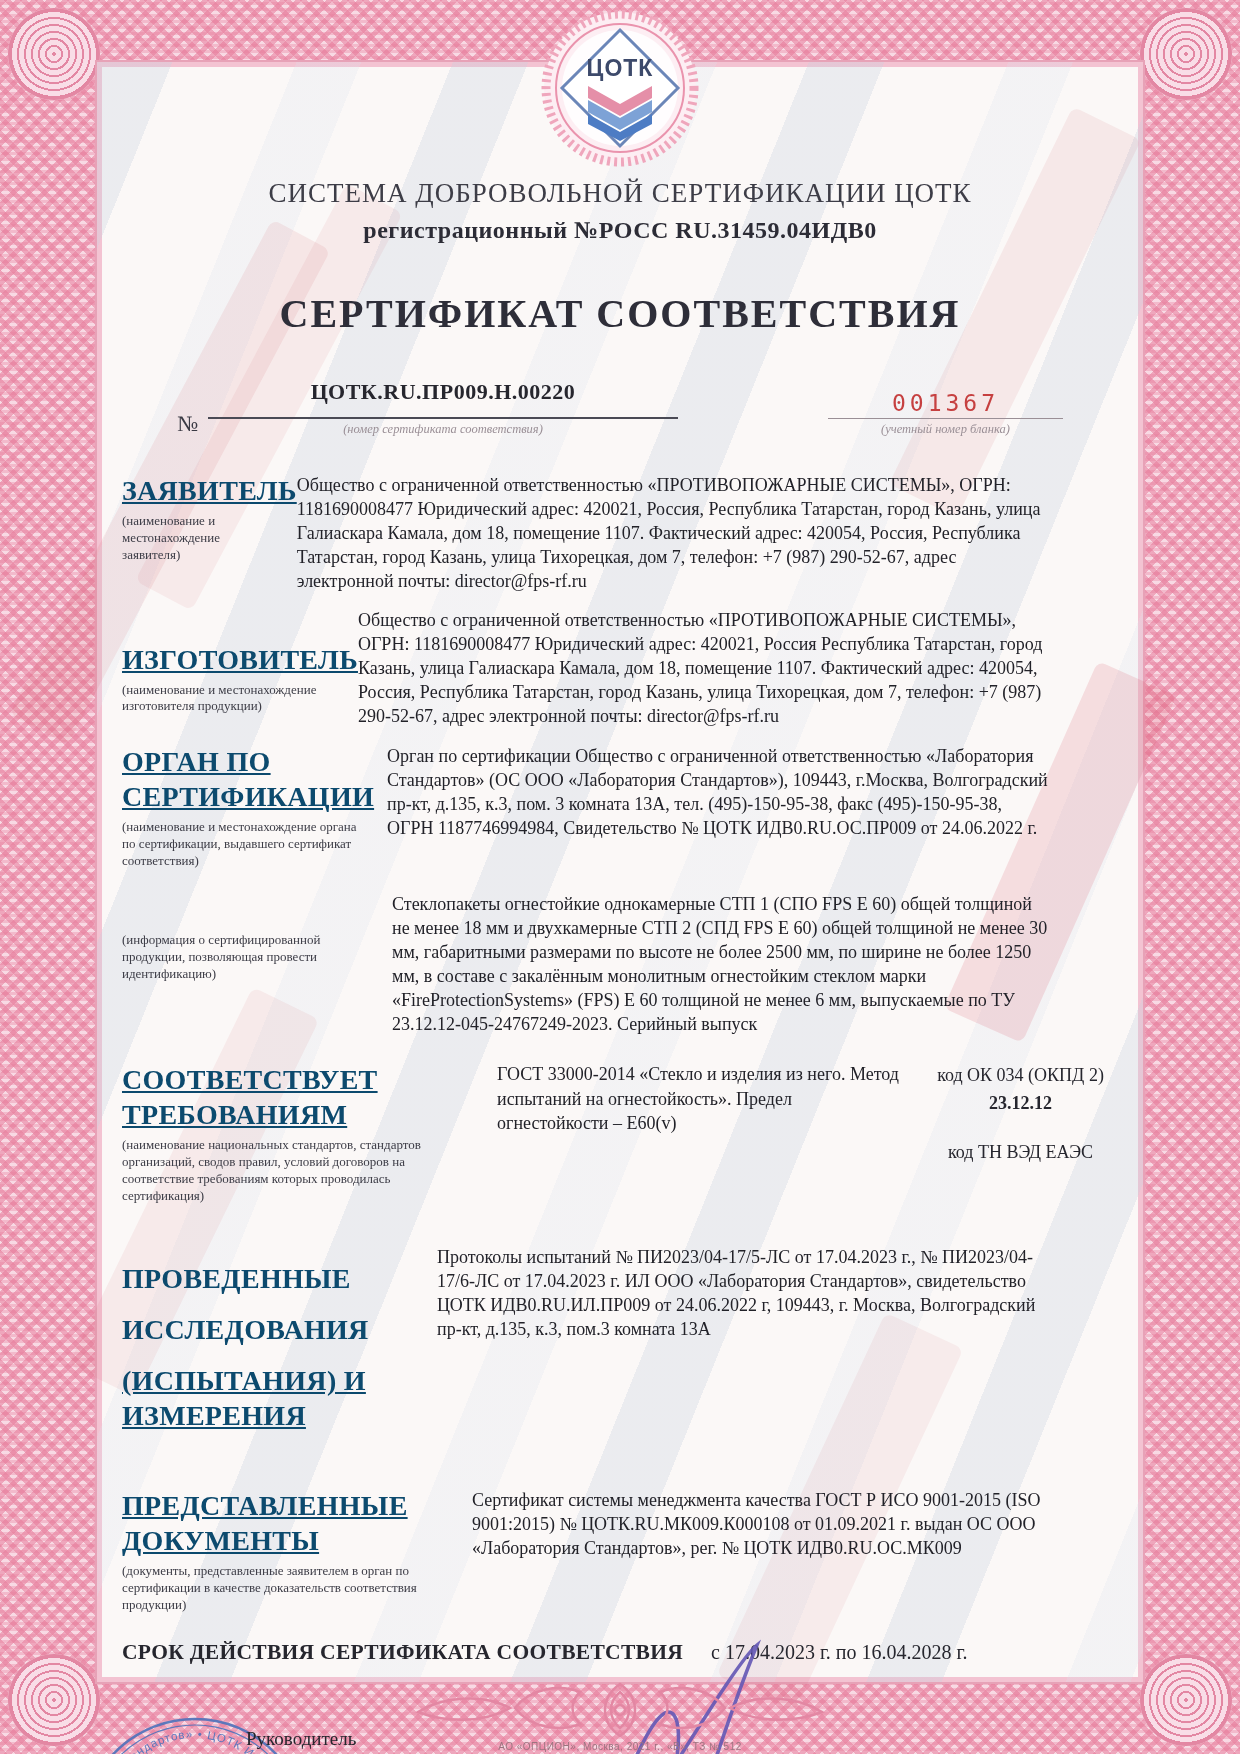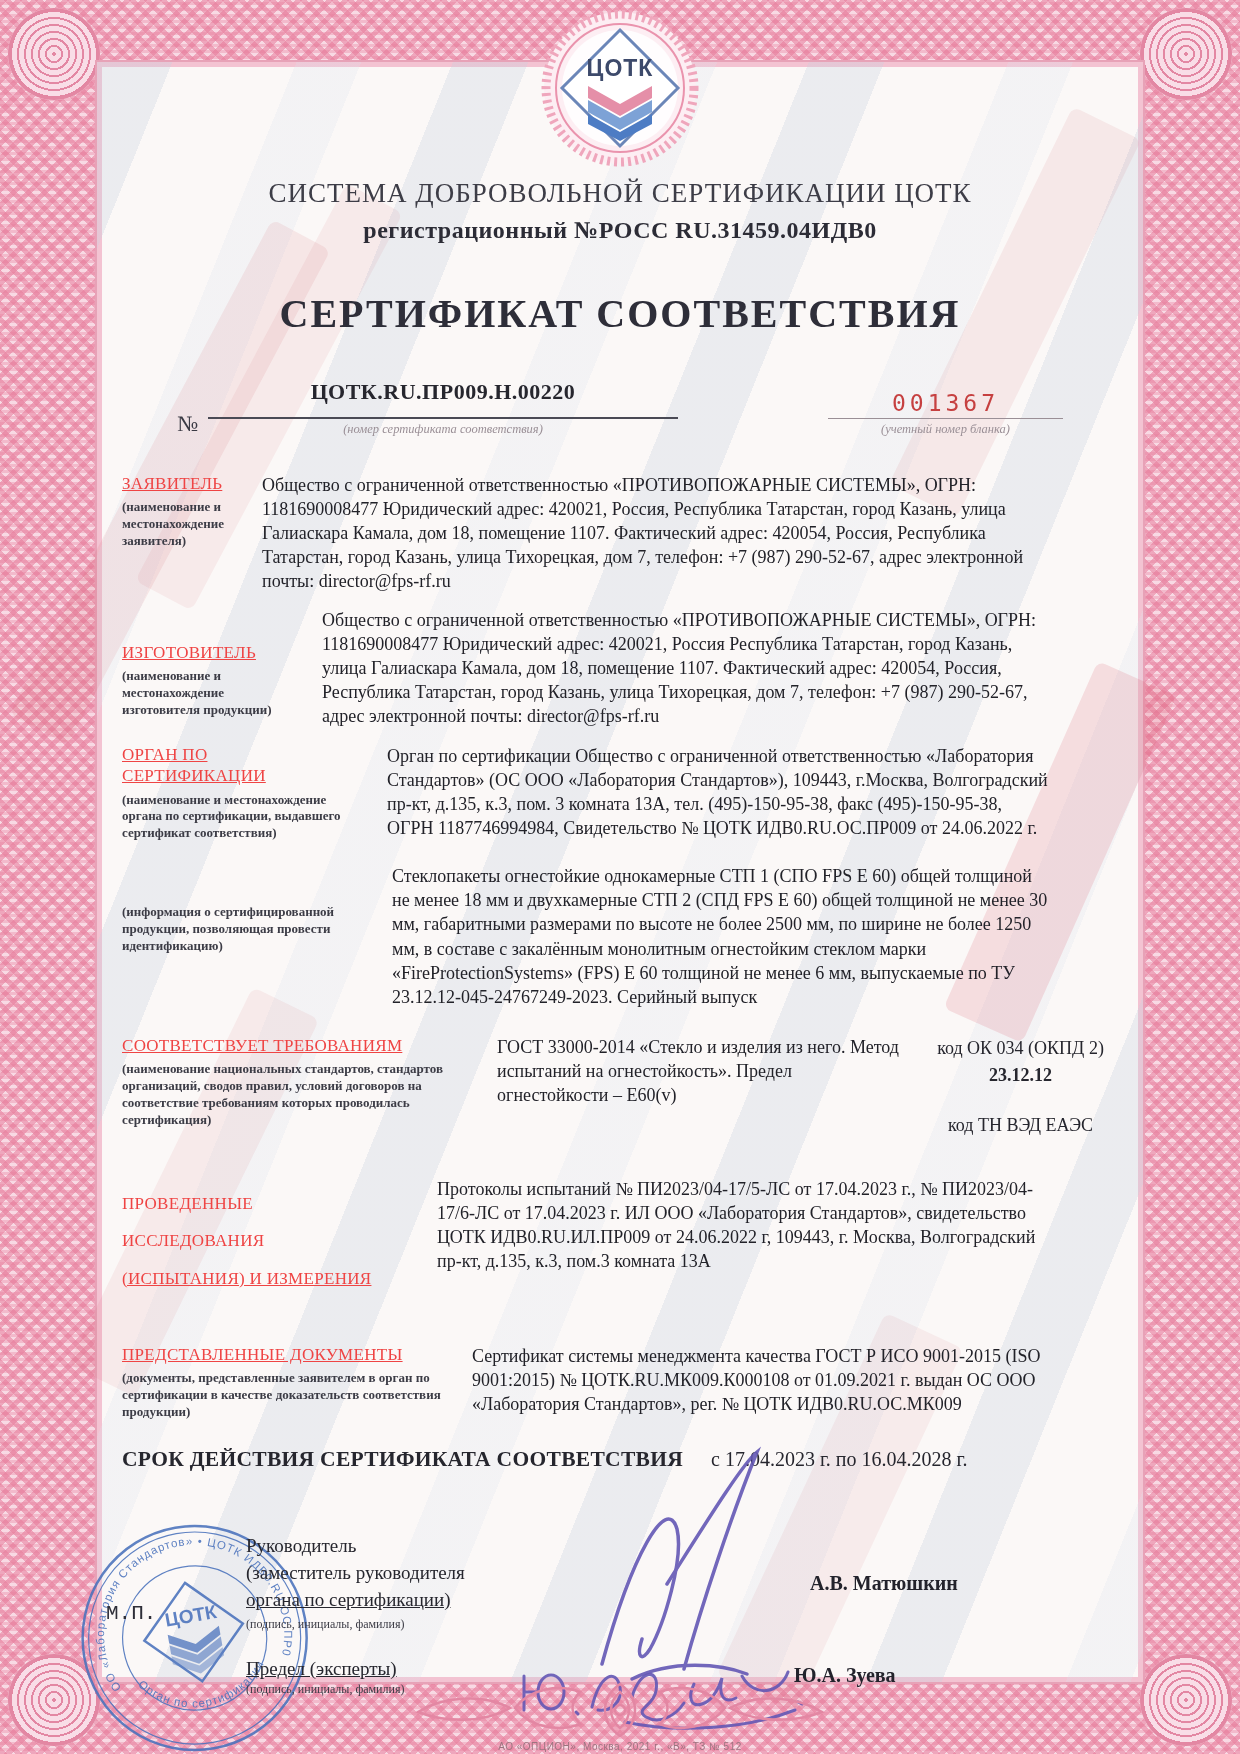--- a/index.html
+++ b/index.html
@@ -52,22 +52,22 @@
   .num-val{display:block;font-size:22px;font-weight:bold;letter-spacing:.5px;
     border-bottom:2px solid #4a4a55;padding-bottom:12px;}
   .cap{display:block;font-size:12.5px;font-style:italic;color:#9a8f96;margin-top:3px;}
   .blank-wrap{margin-left:auto;width:235px;text-align:center;}
   .blank-val{display:block;font-family:"DejaVu Sans Mono",monospace;font-size:23px;
     color:#c64040;letter-spacing:4px;border-bottom:1.5px solid #9a8f96;padding-bottom:2px;}
 
   
   .secs{margin-top:36px;}
   .sec{display:flex;align-items:flex-start;}
-  .lab{font-size:17px;font-weight:normal;text-decoration:underline;letter-spacing:.3px;color:#ef4444;line-height:1.25;}
-  .sublab{font-size:13px;color:#3c3c46;line-height:1.3;margin-top:5px;padding-right:22px;font-weight:bold;}
+  .lab{font-size:28px;font-weight:bold;text-decoration:underline;letter-spacing:.3px;color:#0c4a6e;line-height:1.25;}
+  .sublab{font-size:13px;color:#3c3c46;line-height:1.3;margin-top:5px;padding-right:22px;}
   .txt{font-size:18px;line-height:1.34;color:#222229;padding-right:68px;}
   .w140{flex:0 0 140px}.w200{flex:0 0 200px}.w265{flex:0 0 265px}
   .w270{flex:0 0 270px}.w375{flex:0 0 375px}.w315{flex:0 0 315px}.w350{flex:0 0 350px}
   .grow{flex:1;min-width:0;}
   .lab-block span{display:block;margin-top:16px;}
   .nound{text-decoration:none;}
   .complies-flex{display:flex;}
   .codes{flex:0 0 195px;font-size:18px;text-align:center;line-height:1.3;padding-top:2px;}
   .codes .cv{font-weight:bold;display:block;margin:4px 0 26px;}
   .validity{display:flex;align-items:baseline;margin-top:26px;}

